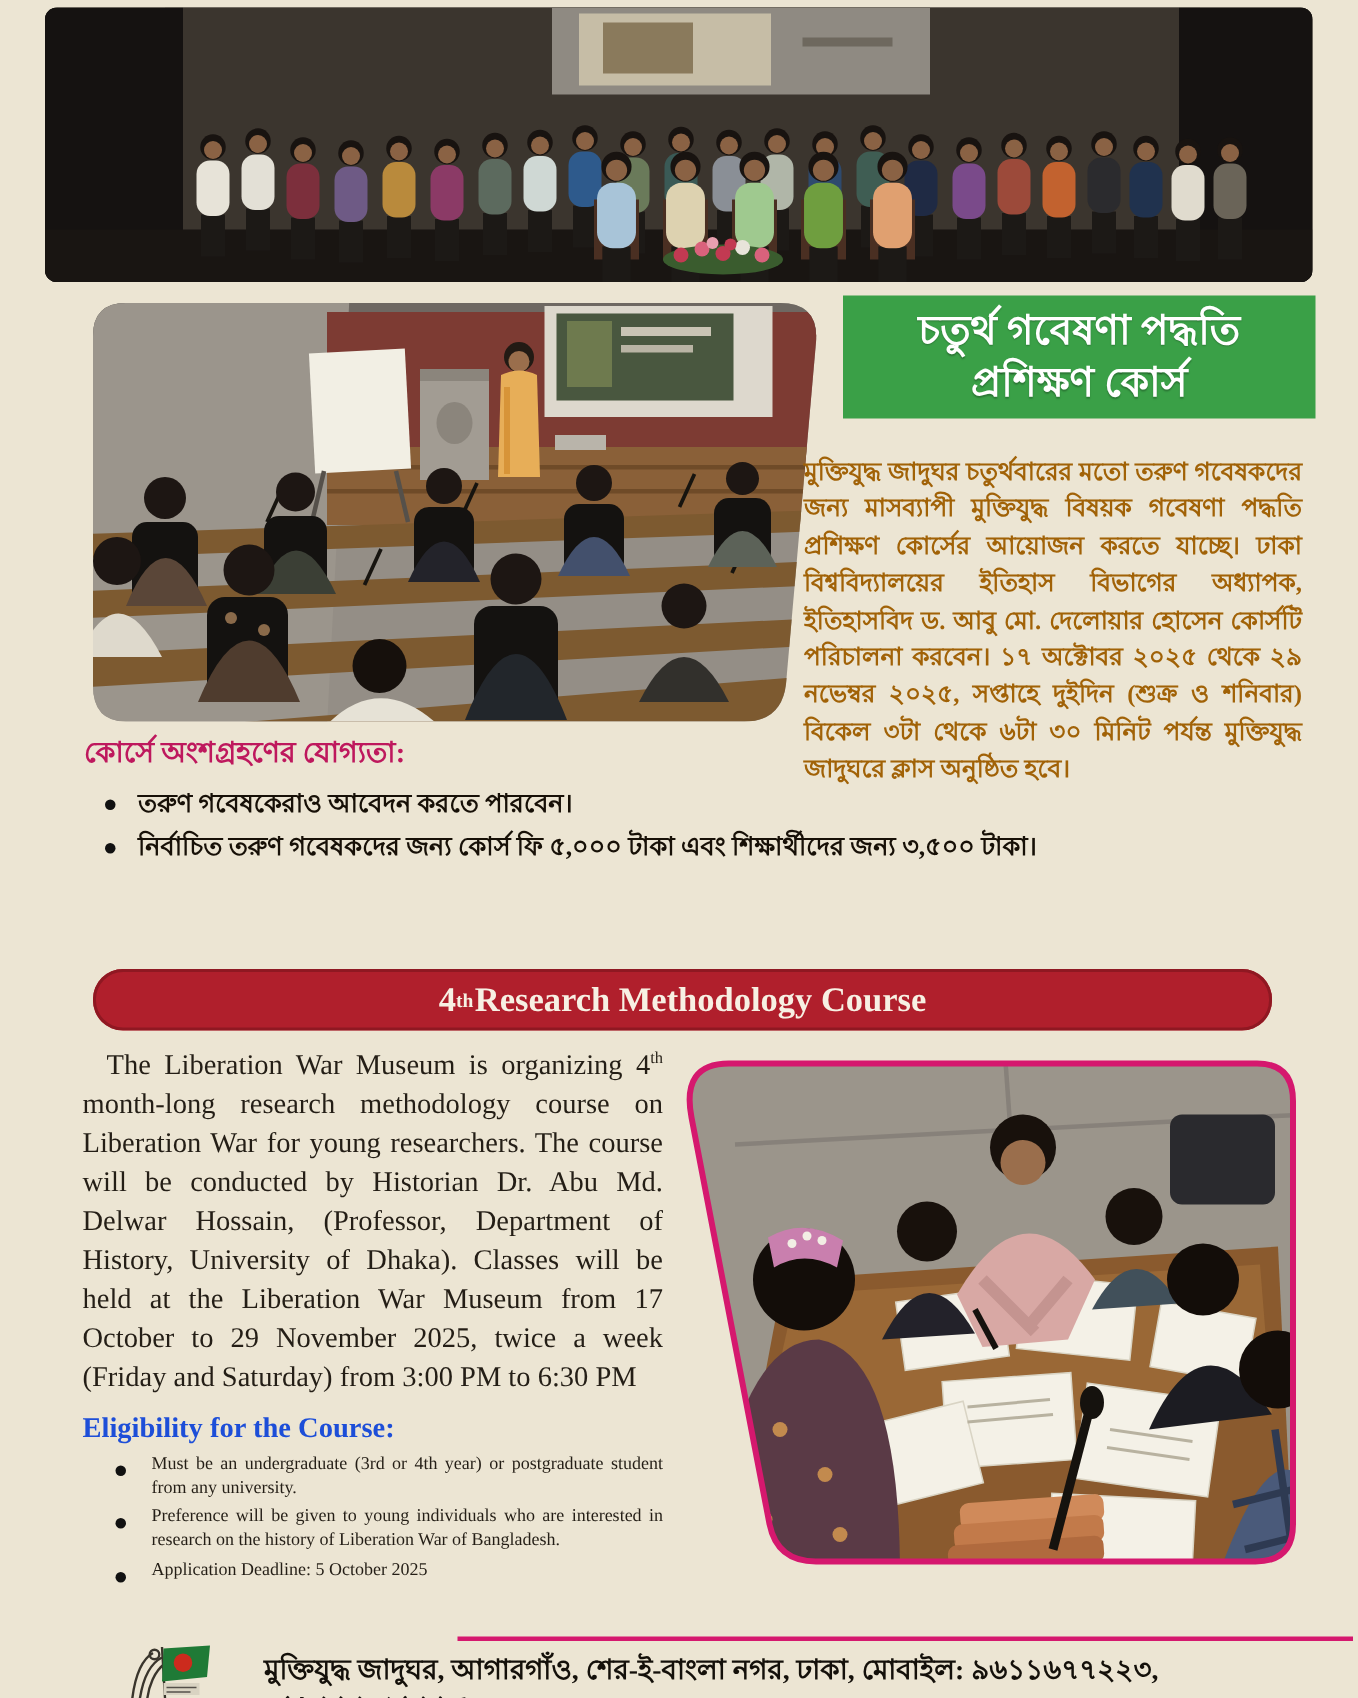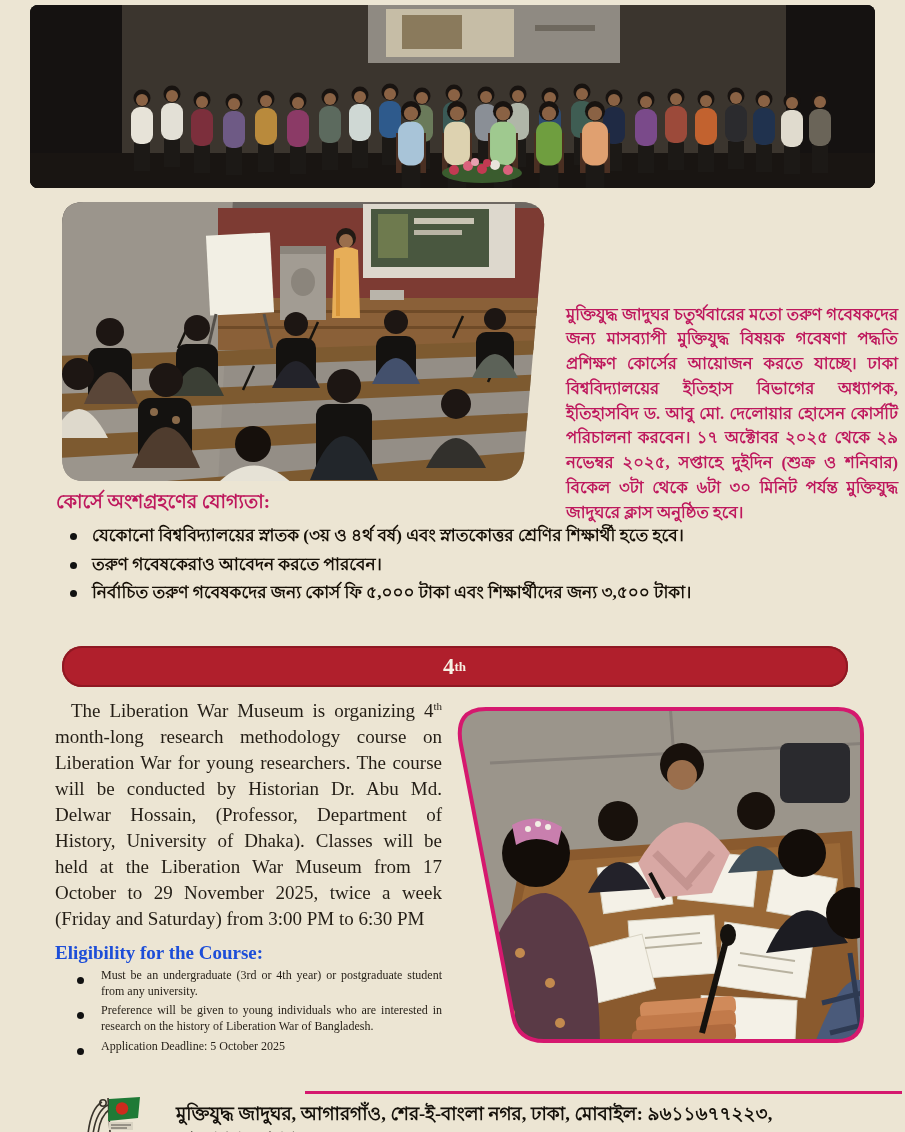--- a/index.html
+++ b/index.html
@@ -23,22 +23,22 @@
   .classroom-photo svg{display:block;width:100%;height:100%;}
 
   .green-box{
     position:absolute;left:562px;top:197px;width:315px;height:82px;
     background:#3aa047;
     display:flex;flex-direction:column;align-items:center;justify-content:center;
     color:#ffffff;font-weight:bold;font-size:27px;line-height:1.3;
     text-shadow:0 1px 1px rgba(0,0,0,.25);
   }
   .bn-para{
-    position:absolute;left:566px;top:286px;width:332px;
-    font-size:16.5px;line-height:1.5;color:#be185d;text-align:justify;
+    position:absolute;left:536px;top:286px;width:332px;
+    font-size:16.5px;line-height:1.5;color:#a16207;text-align:justify;
     font-weight:600;
   }
 
   
   .bn-elig{position:absolute;left:56px;top:487px;width:822px;}
   .bn-elig h3{
     margin:0 0 4px 0;font-size:19px;color:#be185d;font-weight:bold;
   }
   .bn-elig ul{margin:0;padding:0 0 0 14px;list-style:none;}
   .bn-elig li{
@@ -265,35 +265,39 @@
           <circle cx="398" cy="206" r="15" fill="#1d1613"></circle>
           <path d="M368 270 Q398 210 428 270 Z" fill="#32302c"></path>
 
           <circle cx="195" cy="246" r="18" fill="#16100c"></circle>
           <path d="M158 287 Q195 248 236 287 Z" fill="#e6e2d6"></path>
         </g>
       </g>
     </svg>
   </div>
 
+  <div class="green-box">
+    <span>চতুর্থ গবেষণা পদ্ধতি</span>
+    <span>প্রশিক্ষণ কোর্স</span>
+  </div>
 
   <p class="bn-para">মুক্তিযুদ্ধ জাদুঘর চতুর্থবারের মতো তরুণ গবেষকদের জন্য মাসব্যাপী মুক্তিযুদ্ধ বিষয়ক গবেষণা পদ্ধতি প্রশিক্ষণ কোর্সের আয়োজন করতে যাচ্ছে। ঢাকা বিশ্ববিদ্যালয়ের ইতিহাস বিভাগের অধ্যাপক, ইতিহাসবিদ ড. আবু মো. দেলোয়ার হোসেন কোর্সটি পরিচালনা করবেন। ১৭ অক্টোবর ২০২৫ থেকে ২৯ নভেম্বর ২০২৫, সপ্তাহে দুইদিন (শুক্র ও শনিবার) বিকেল ৩টা থেকে ৬টা ৩০ মিনিট পর্যন্ত মুক্তিযুদ্ধ জাদুঘরে ক্লাস অনুষ্ঠিত হবে।</p>
 
   <div class="bn-elig">
     <h3>কোর্সে অংশগ্রহণের যোগ্যতা:</h3>
     <ul>
-      <li>যেকোনো বিশ্ববিদ্যালয়ের স্নাতক (৩য় ও ৪র্থ বর্ষ) এবং স্নাতকোত্তর শ্রেণির শিক্ষার্থী হতে হবে।</li>
       <li>তরুণ গবেষকেরাও আবেদন করতে পারবেন।</li>
       <li>নির্বাচিত তরুণ গবেষকদের জন্য কোর্স ফি ৫,০০০ টাকা এবং শিক্ষার্থীদের জন্য ৩,৫০০ টাকা।</li>
     </ul>
   </div>
 
   <div class="red-banner">
     <span>4</span>
       <sup>th</sup>
+      <span> Research Methodology Course</span>
   </div>
 
   <div class="en-section">
 
     <div class="workshop-photo" title="Photograph of young researchers working together around a table covered with papers">
       <svg viewBox="0 0 428 348">
         <defs>
           <clipPath id="clipB">
             <path d="M36 6 L388 6 Q412 6 412 31 L412 313 Q412 338 387 338 L94 338 Q68 338 63 313 L11 42 Q4 6 36 6 Z"></path>
           </clipPath>

